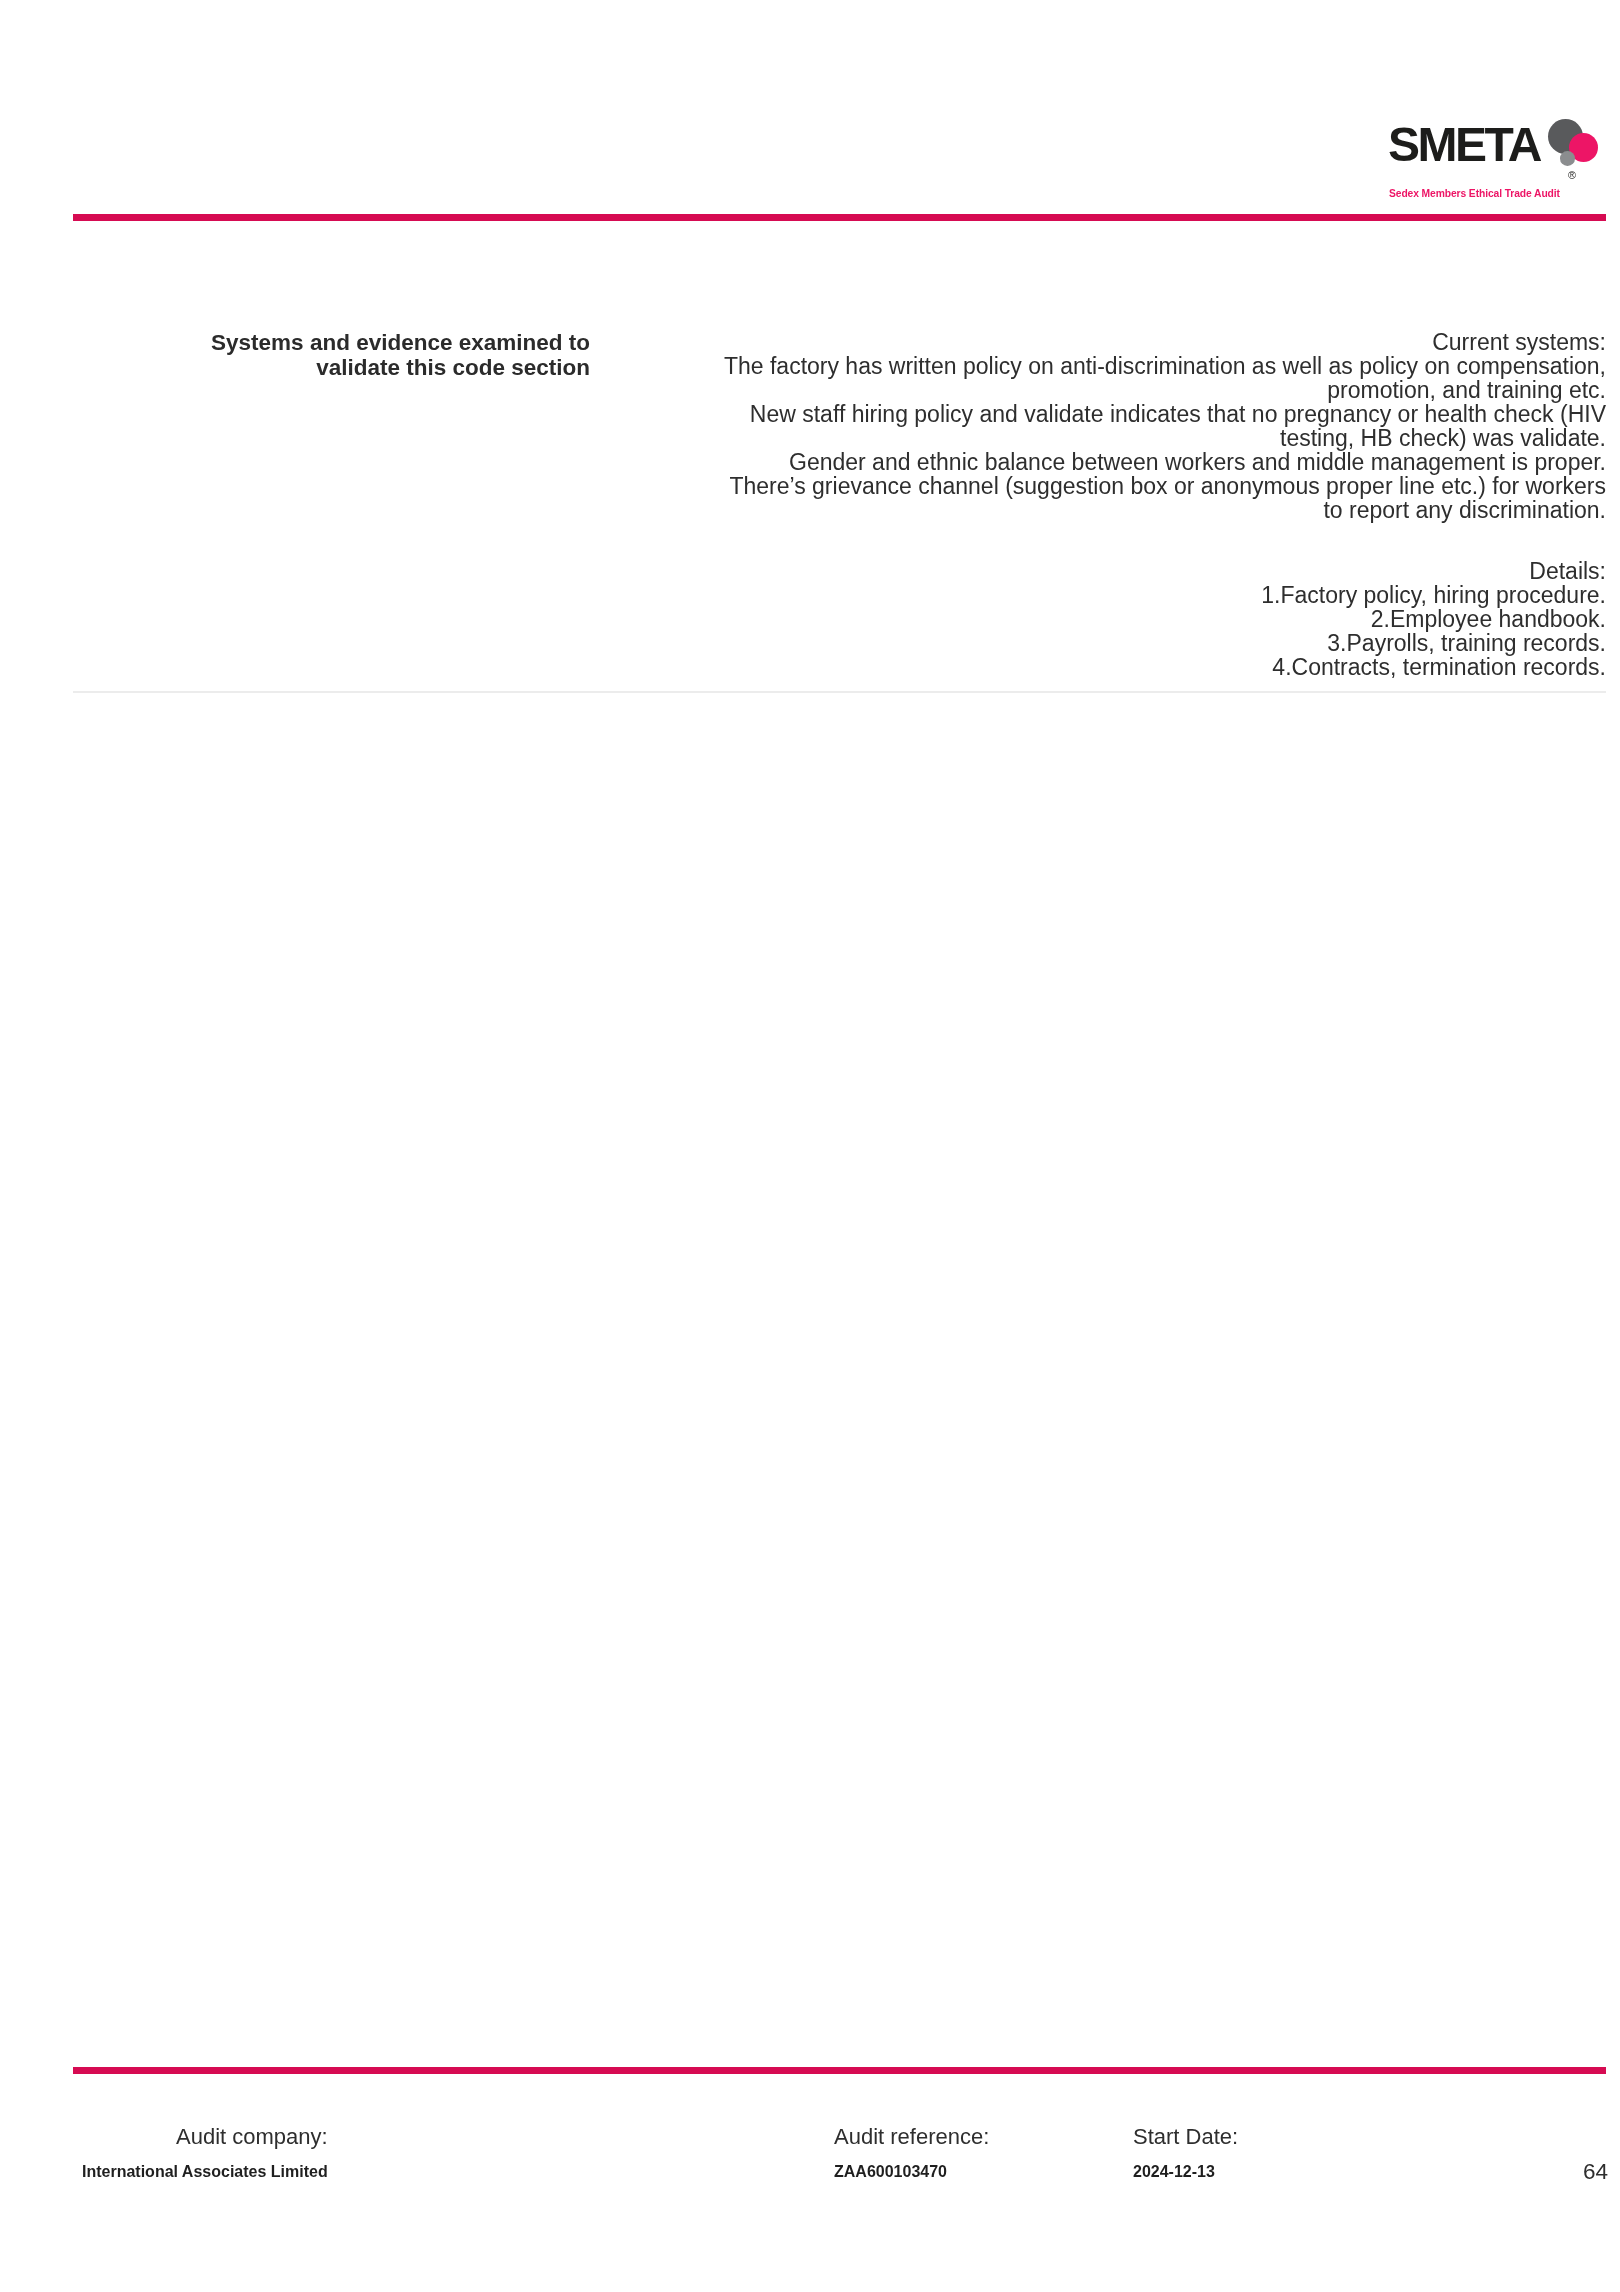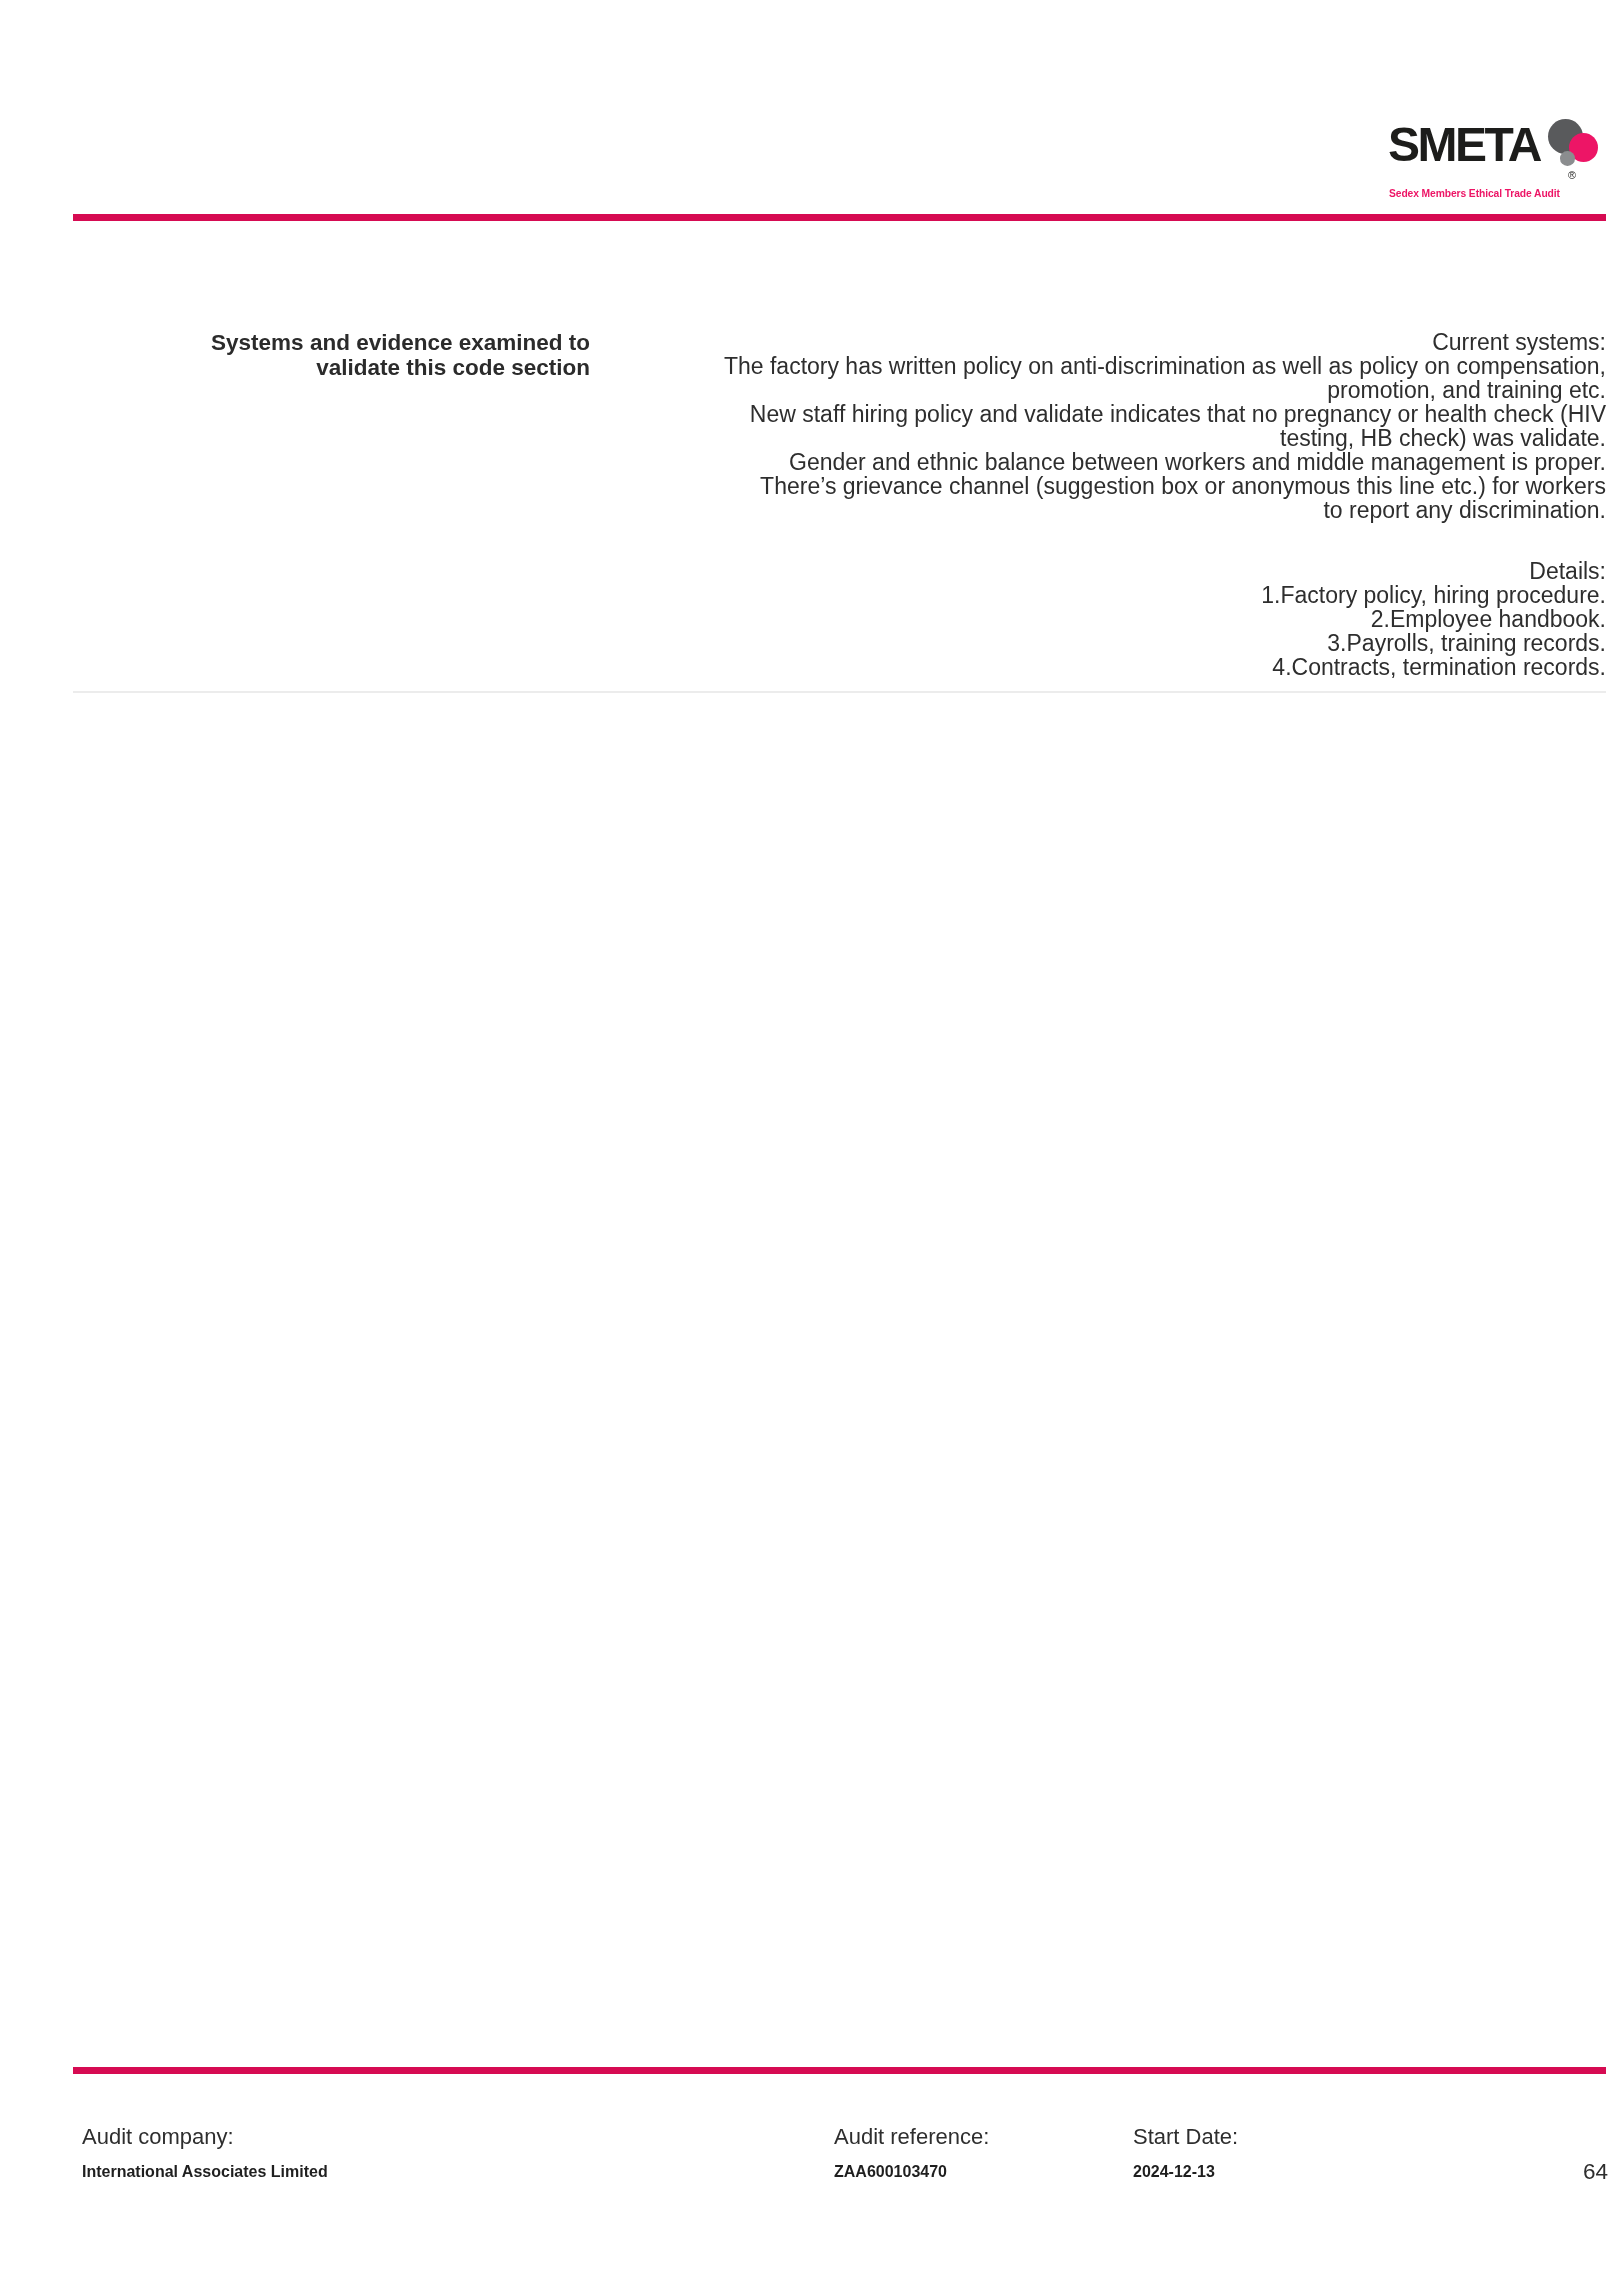--- a/index.html
+++ b/index.html
@@ -50,21 +50,21 @@
   .text-col .line { min-height:24px; }
   .para-2 { margin-top:37px; }
 
   .divider {
     position:absolute; left:45px; top:691px; width:1533px; height:2px;
     background:#ececec;
   }
 
   
   .footer-col { position:absolute; top:2123px; }
-  .footer-col-1 { left:54px; }
+  .footer-col-1 { left:54px;text-align:right; }
   .footer-col-2 { left:806px; }
   .footer-col-3 { left:1105px; }
   .footer-label { font-size:22px; line-height:27.4px; margin-bottom:7.8px; color:#2e2e2e; }
   .footer-value { font-size:16px; line-height:27.4px; font-weight:bold; color:#1f1f1f; }
   .page-number {
     position:absolute; top:2158px; right:40px;
     font-size:22.5px; line-height:27.4px; color:#2e2e2e;
   }
 </style>
 </head>
@@ -89,21 +89,21 @@
       <div>validate this code section</div>
     </div>
     <div class="text-col">
       <div class="para-1">
         <div class="line">Current systems:</div>
         <div class="line">The factory has written policy on anti-discrimination as well as policy on compensation,</div>
         <div class="line">promotion, and training etc.</div>
         <div class="line">New staff hiring policy and validate indicates that no pregnancy or health check (HIV</div>
         <div class="line">testing, HB check) was validate.</div>
         <div class="line">Gender and ethnic balance between workers and middle management is proper.</div>
-        <div class="line">There’s grievance channel (suggestion box or anonymous this line etc.) for workers</div>
+        <div class="line">There’s grievance channel (suggestion box or anonymous proper line etc.) for workers</div>
         <div class="line">to report any discrimination.</div>
       </div>
       <div class="para-2">
         <div class="line">Details:</div>
         <div class="line">1.Factory policy, hiring procedure.</div>
         <div class="line">2.Employee handbook.</div>
         <div class="line">3.Payrolls, training records.</div>
         <div class="line">4.Contracts, termination records.</div>
       </div>
     </div>

